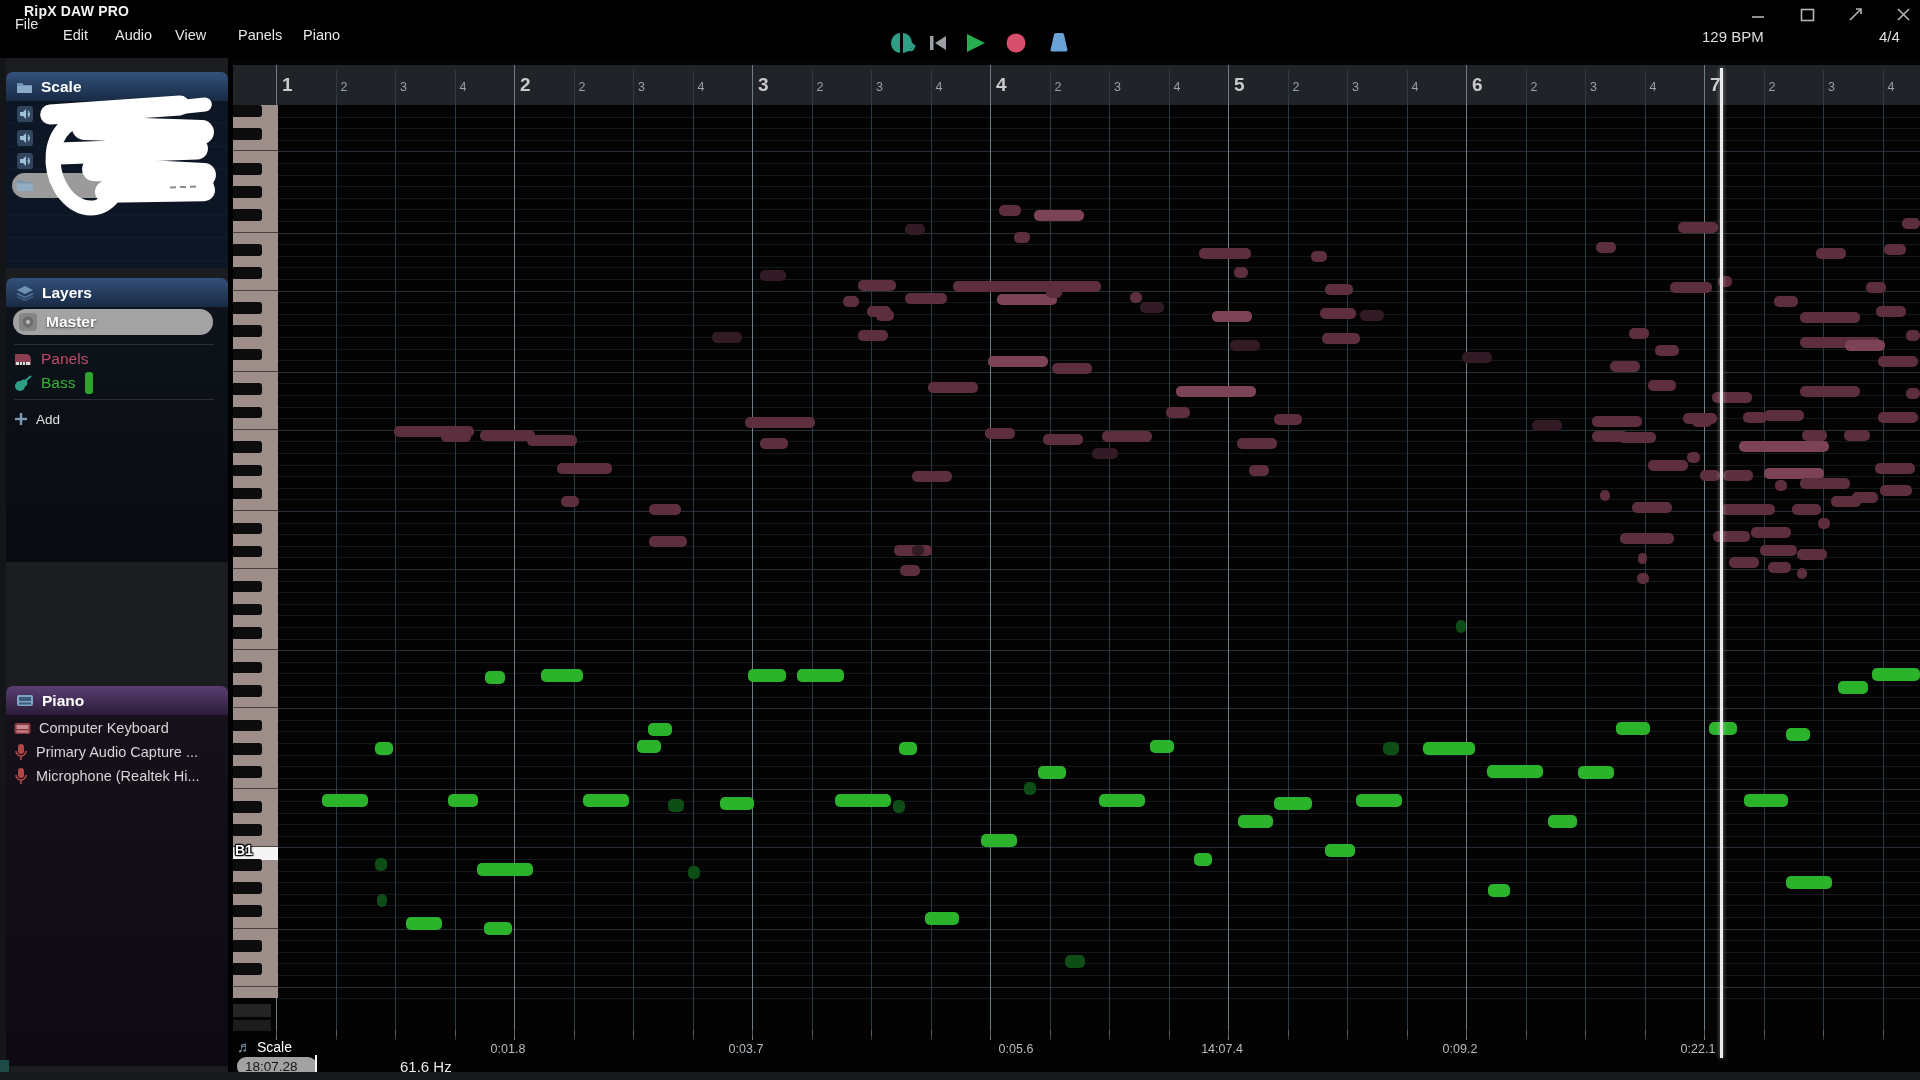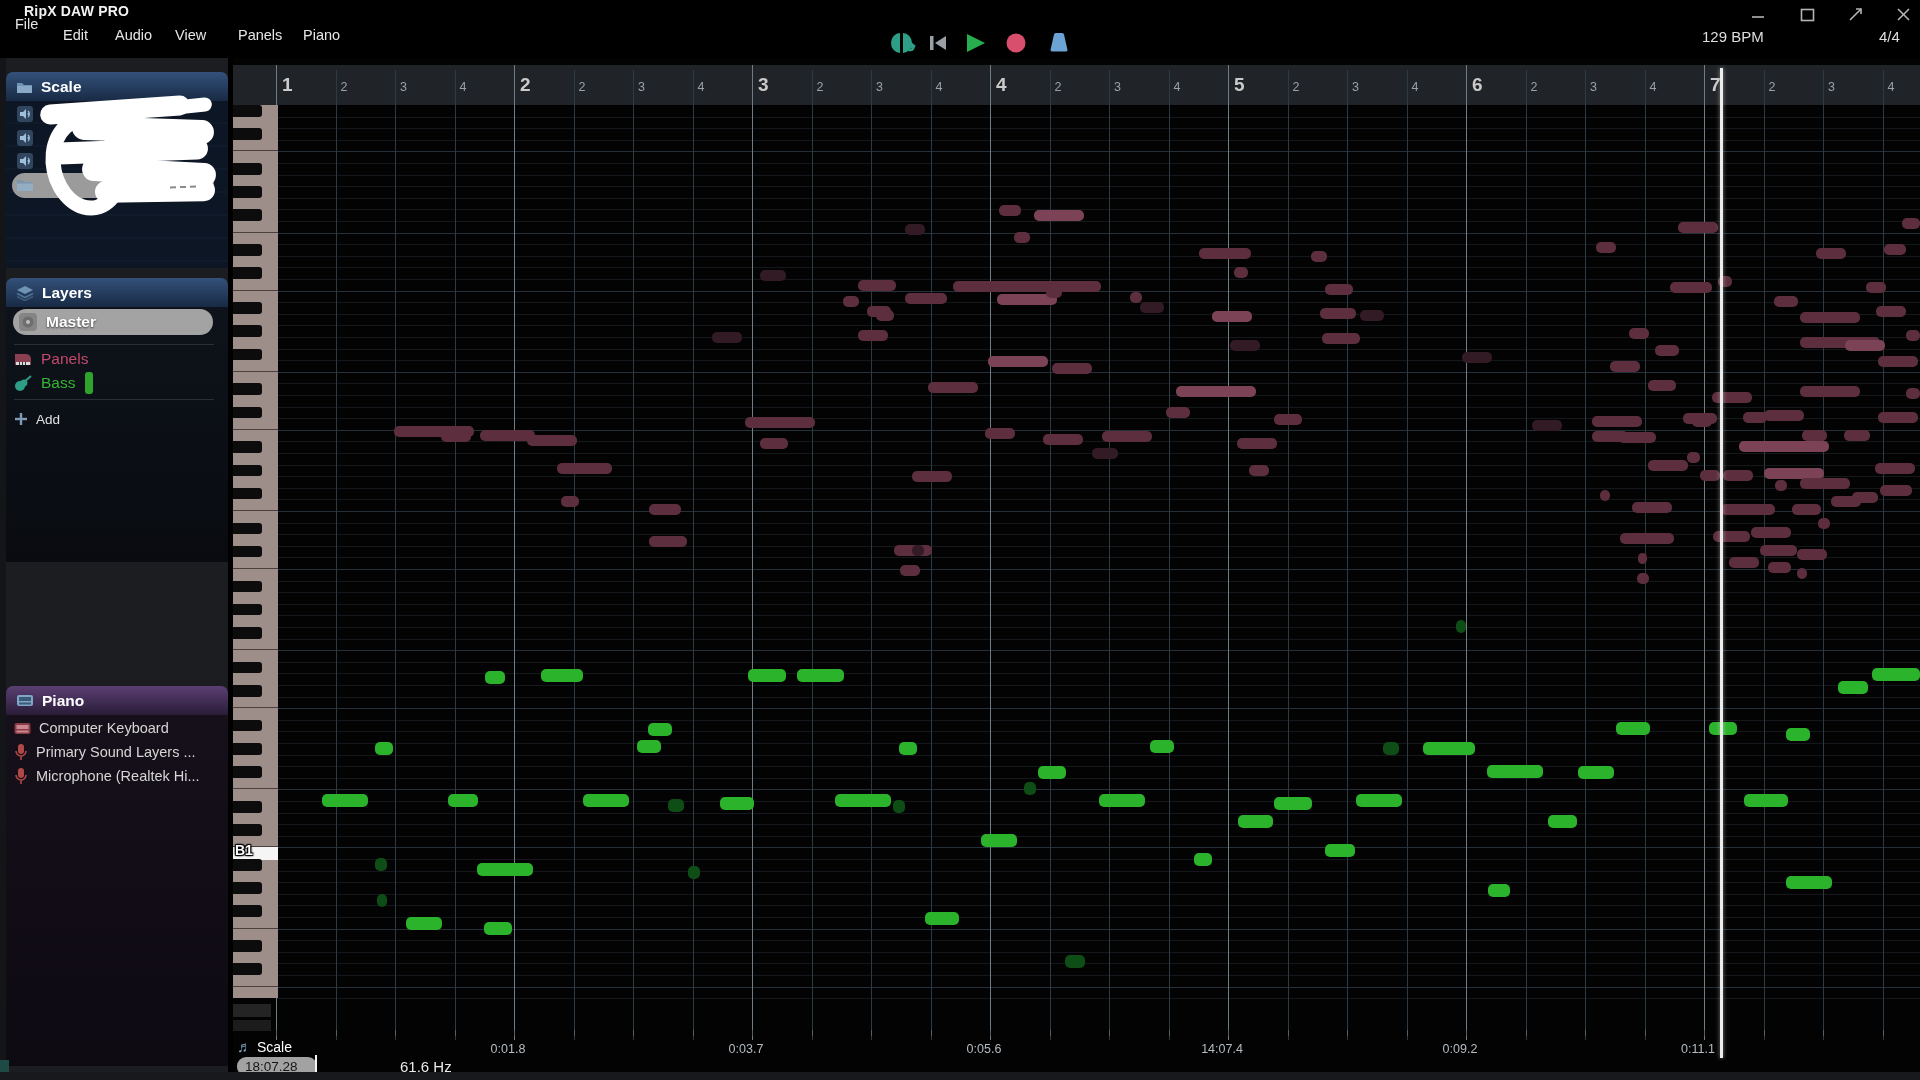--- a/index.html
+++ b/index.html
@@ -542,24 +542,24 @@
         <div class="note" style="left: 435px; top: 741px; width: 16px; height: 13px; background: rgb(15, 77, 22); position: absolute;"></div>
         <div class="note" style="left: 1223px; top: 562px; width: 10px; height: 13px; background: rgb(15, 77, 22); position: absolute;"></div>
         <div class="note" style="left: 144px; top: 836px; width: 10px; height: 13px; background: rgb(15, 77, 22); position: absolute;"></div>
         <div class="note" style="left: 660px; top: 742px; width: 12px; height: 13px; background: rgb(15, 77, 22); position: absolute;"></div>
         <div class="note" style="left: 832px; top: 897px; width: 20px; height: 13px; background: rgb(15, 77, 22); position: absolute;"></div>
       </div>
     <div class="abs" id="playhead"></div>
     <div id="timelabels">
         <div class="tlabel" style="left: 240px;">0:01.8</div>
         <div class="tlabel" style="left: 478px;">0:03.7</div>
-        <div class="tlabel" style="left: 716px;">0:05.6</div>
+        <div class="tlabel" style="left: 748px;">0:05.6</div>
         <div class="tlabel" style="left: 954px;">14:07.4</div>
         <div class="tlabel" style="left: 1192px;">0:09.2</div>
-        <div class="tlabel" style="left: 1430px;">0:11.1</div>
+        <div class="tlabel" style="left: 1430px;">0:22.1</div>
         <div class="tick" style="left: 43px;"></div>
         <div class="tick" style="left: 102.5px;"></div>
         <div class="tick" style="left: 162px;"></div>
         <div class="tick" style="left: 221.5px;"></div>
         <div class="tick" style="left: 281px;"></div>
         <div class="tick" style="left: 340.5px;"></div>
         <div class="tick" style="left: 400px;"></div>
         <div class="tick" style="left: 459.5px;"></div>
         <div class="tick" style="left: 519px;"></div>
         <div class="tick" style="left: 578.5px;"></div>
@@ -645,21 +645,21 @@
       <span>Computer Keyboard</span>
     </div>
     <div class="input-row abs" style="left: 14px; top: 742px; position: absolute;">
       <span>
         <svg width="14" height="18">
           <rect x="4" y="1" width="6" height="10" rx="3" fill="#b04848"></rect>
           <path d="M2 8 a5 5 0 0 0 10 0" fill="none" stroke="#b04848" stroke-width="1.6"></path>
           <line x1="7" y1="13" x2="7" y2="17" stroke="#b04848" stroke-width="1.6"></line>
         </svg>
       </span>
-      <span>Primary Sound Layers ...</span>
+      <span>Primary Audio Capture ...</span>
     </div>
     <div class="input-row abs" style="left: 14px; top: 766px; position: absolute;">
       <span>
         <svg width="14" height="18">
           <rect x="4" y="1" width="6" height="10" rx="3" fill="#b04848"></rect>
           <path d="M2 8 a5 5 0 0 0 10 0" fill="none" stroke="#b04848" stroke-width="1.6"></path>
           <line x1="7" y1="13" x2="7" y2="17" stroke="#b04848" stroke-width="1.6"></line>
         </svg>
       </span>
       <span>Microphone (Realtek Hi...</span>

